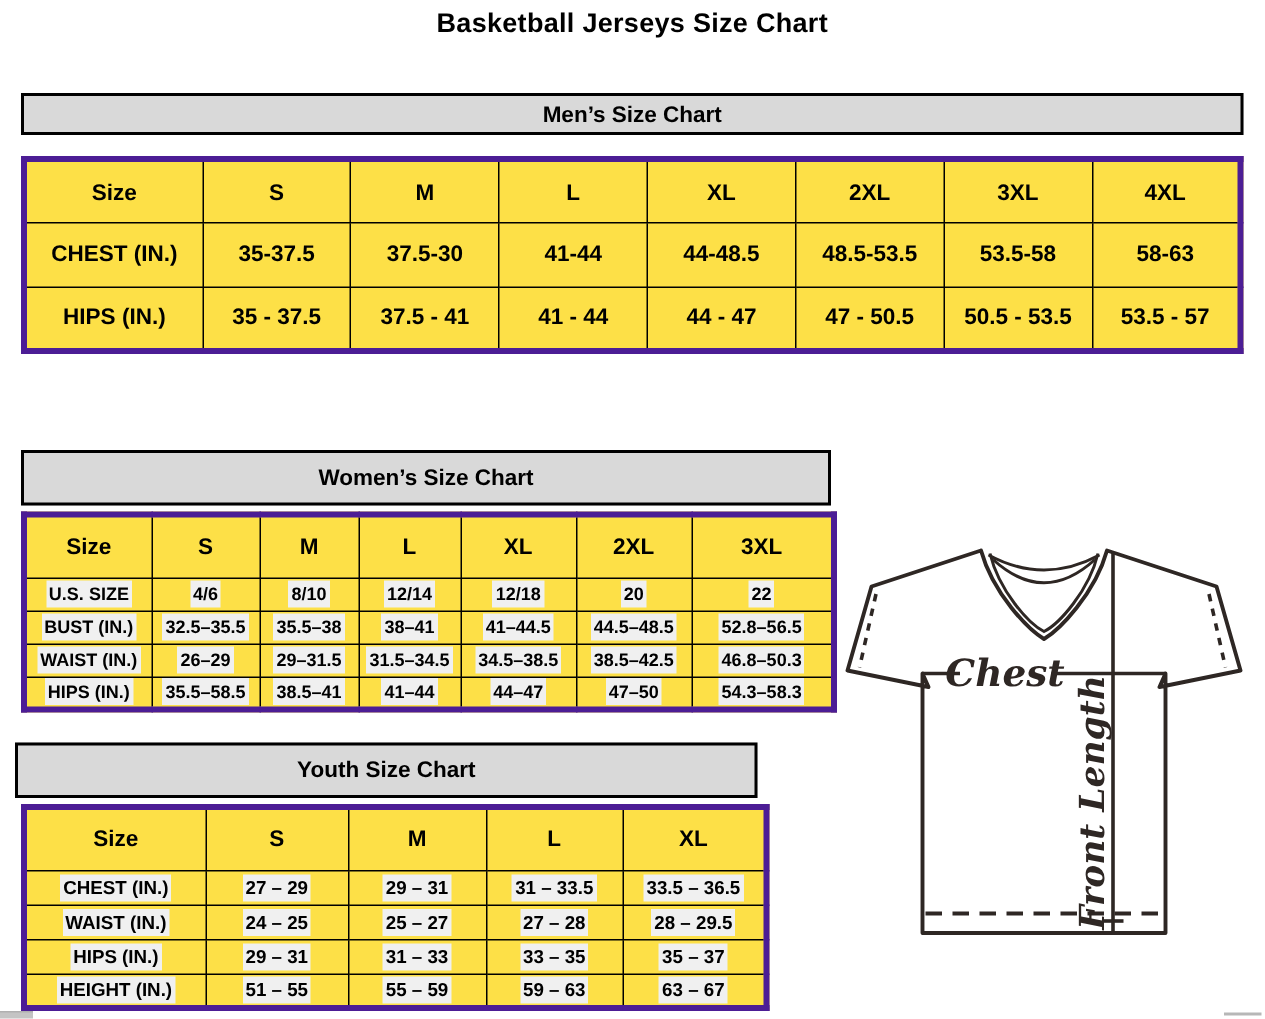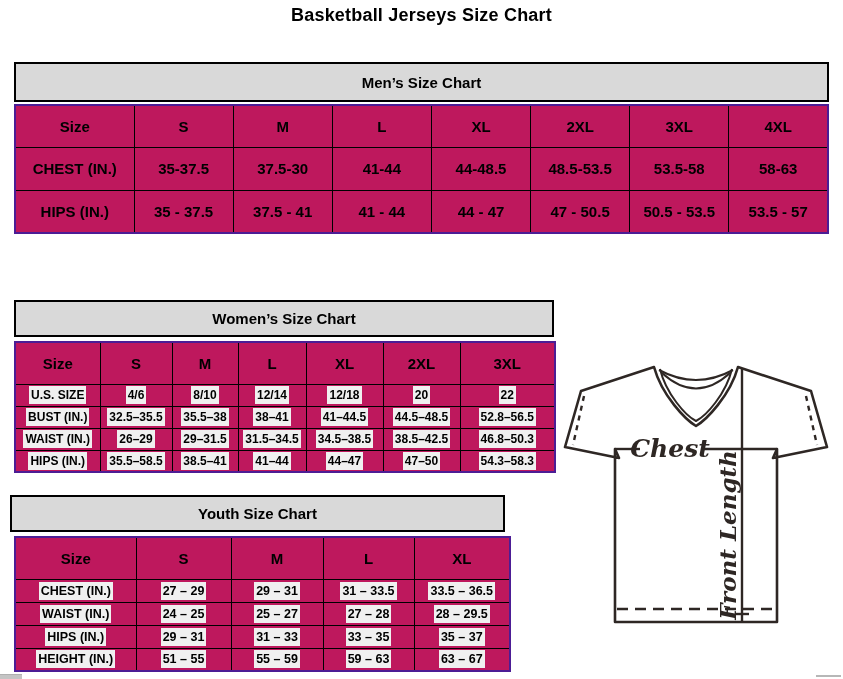--- a/index.html
+++ b/index.html
@@ -9,25 +9,25 @@
   }
   .title {
     position:absolute; top:5px; left:0; width:100%; text-align:center;
     font-size:18px; font-weight:bold; letter-spacing:0.2px;
   }
   .band {
     position:absolute; background:#d9d9d9; border:2px solid #000; box-sizing:border-box;
     display:flex; align-items:center; justify-content:center;
     font-weight:bold; font-size:15px;
   }
-  #mens-band   { left:14px; top:62px;  width:815px; height:40px; }
+  #mens-band   { left:14px; top:62px;  width:815px; height:28px; }
   #womens-band { left:14px; top:300px; width:540px; height:37px; }
   #youth-band  { left:10px; top:495px; width:495px; height:37px; }
 
-  table { position:absolute; border-collapse:collapse; table-layout:fixed; background:#be185d; border:2px solid #4c1d95; }
+  table { position:absolute; border-collapse:collapse; table-layout:fixed; background:#fde047; border:4px solid #4c1d95; }
   th, td { border:1.5px solid #000; text-align:center; font-weight:bold; padding:0; overflow:hidden; white-space:nowrap; }
 
   #mens-table { left:14px; top:104px; width:815px; font-size:15px; }
   #mens-table tr { height:42.5px; }
 
   #womens-table { left:14px; top:341px; width:540px; }
   #womens-table thead tr { height:42px; font-size:15px; }
   #womens-table tbody tr { height:22px; font-size:12px; }
 
   #youth-table { left:14px; top:536px; width:495px; }

